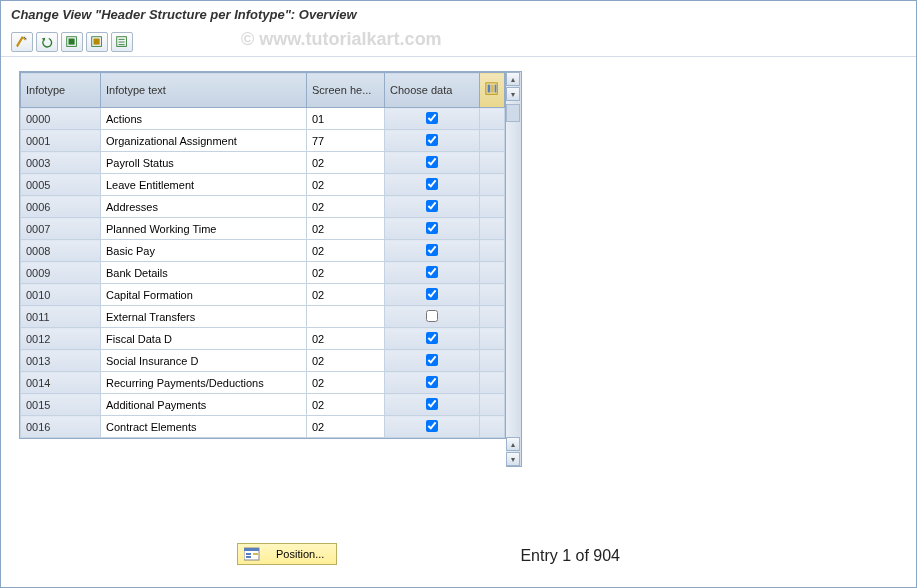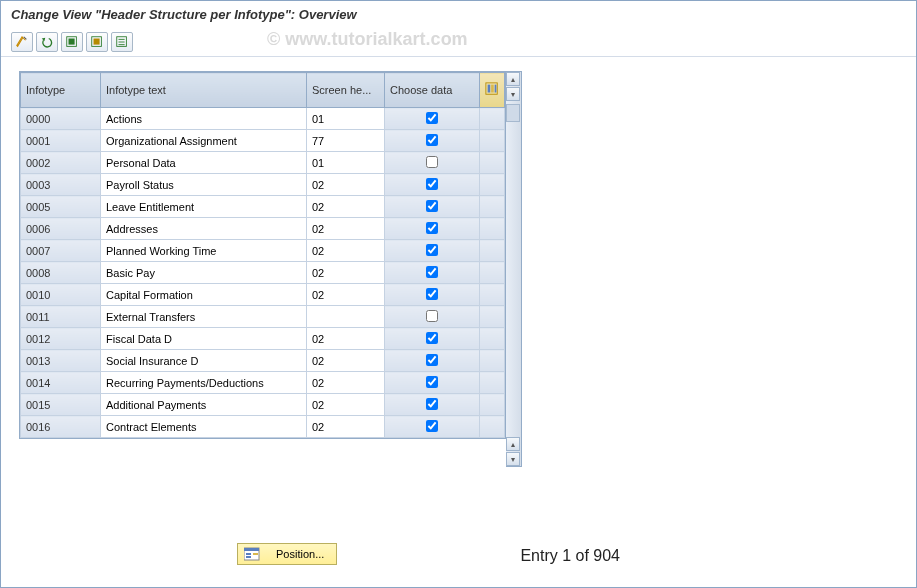--- a/index.html
+++ b/index.html
@@ -45,21 +45,20 @@
     }
     .tb-btn svg { width: 14px; height: 14px; }
     .watermark {
       position: absolute;
       top: 28px;
       left: 240px;
       color: #d9d9d9;
       font-size: 18px;
       font-weight: bold;
       pointer-events: none;
-      margin-left: 26px;
     }
     .content {
       padding: 14px 18px;
     }
     .table-wrap {
       border: 1px solid #94acc8;
       display: inline-block;
       vertical-align: top;
     }
     table {
@@ -246,27 +245,20 @@
             <td class="cfg"></td>
           </tr>
           <tr>
             <td class="rowhdr">0001</td>
             <td class="txt">Organizational Assignment</td>
             <td class="scr">77</td>
             <td class="chk"><input type="checkbox" checked="" style=""></td>
             <td class="cfg"></td>
           </tr>
           <tr>
-            <td class="rowhdr">0002</td>
-            <td class="txt">Personal Data</td>
-            <td class="scr">01</td>
-            <td class="chk"><input type="checkbox" style=""></td>
-            <td class="cfg"></td>
-          </tr>
-          <tr>
             <td class="rowhdr">0003</td>
             <td class="txt">Payroll Status</td>
             <td class="scr">02</td>
             <td class="chk"><input type="checkbox" checked="" style=""></td>
             <td class="cfg"></td>
           </tr>
           <tr>
             <td class="rowhdr">0005</td>
             <td class="txt">Leave Entitlement</td>
             <td class="scr">02</td>
@@ -283,20 +275,27 @@
           <tr>
             <td class="rowhdr">0007</td>
             <td class="txt">Planned Working Time</td>
             <td class="scr">02</td>
             <td class="chk"><input type="checkbox" checked="" style=""></td>
             <td class="cfg"></td>
           </tr>
           <tr>
             <td class="rowhdr">0008</td>
             <td class="txt">Basic Pay</td>
+            <td class="scr">02</td>
+            <td class="chk"><input type="checkbox" checked="" style=""></td>
+            <td class="cfg"></td>
+          </tr>
+          <tr>
+            <td class="rowhdr">0009</td>
+            <td class="txt">Bank Details</td>
             <td class="scr">02</td>
             <td class="chk"><input type="checkbox" checked="" style=""></td>
             <td class="cfg"></td>
           </tr>
           <tr>
             <td class="rowhdr">0010</td>
             <td class="txt">Capital Formation</td>
             <td class="scr">02</td>
             <td class="chk"><input type="checkbox" checked="" style=""></td>
             <td class="cfg"></td>

